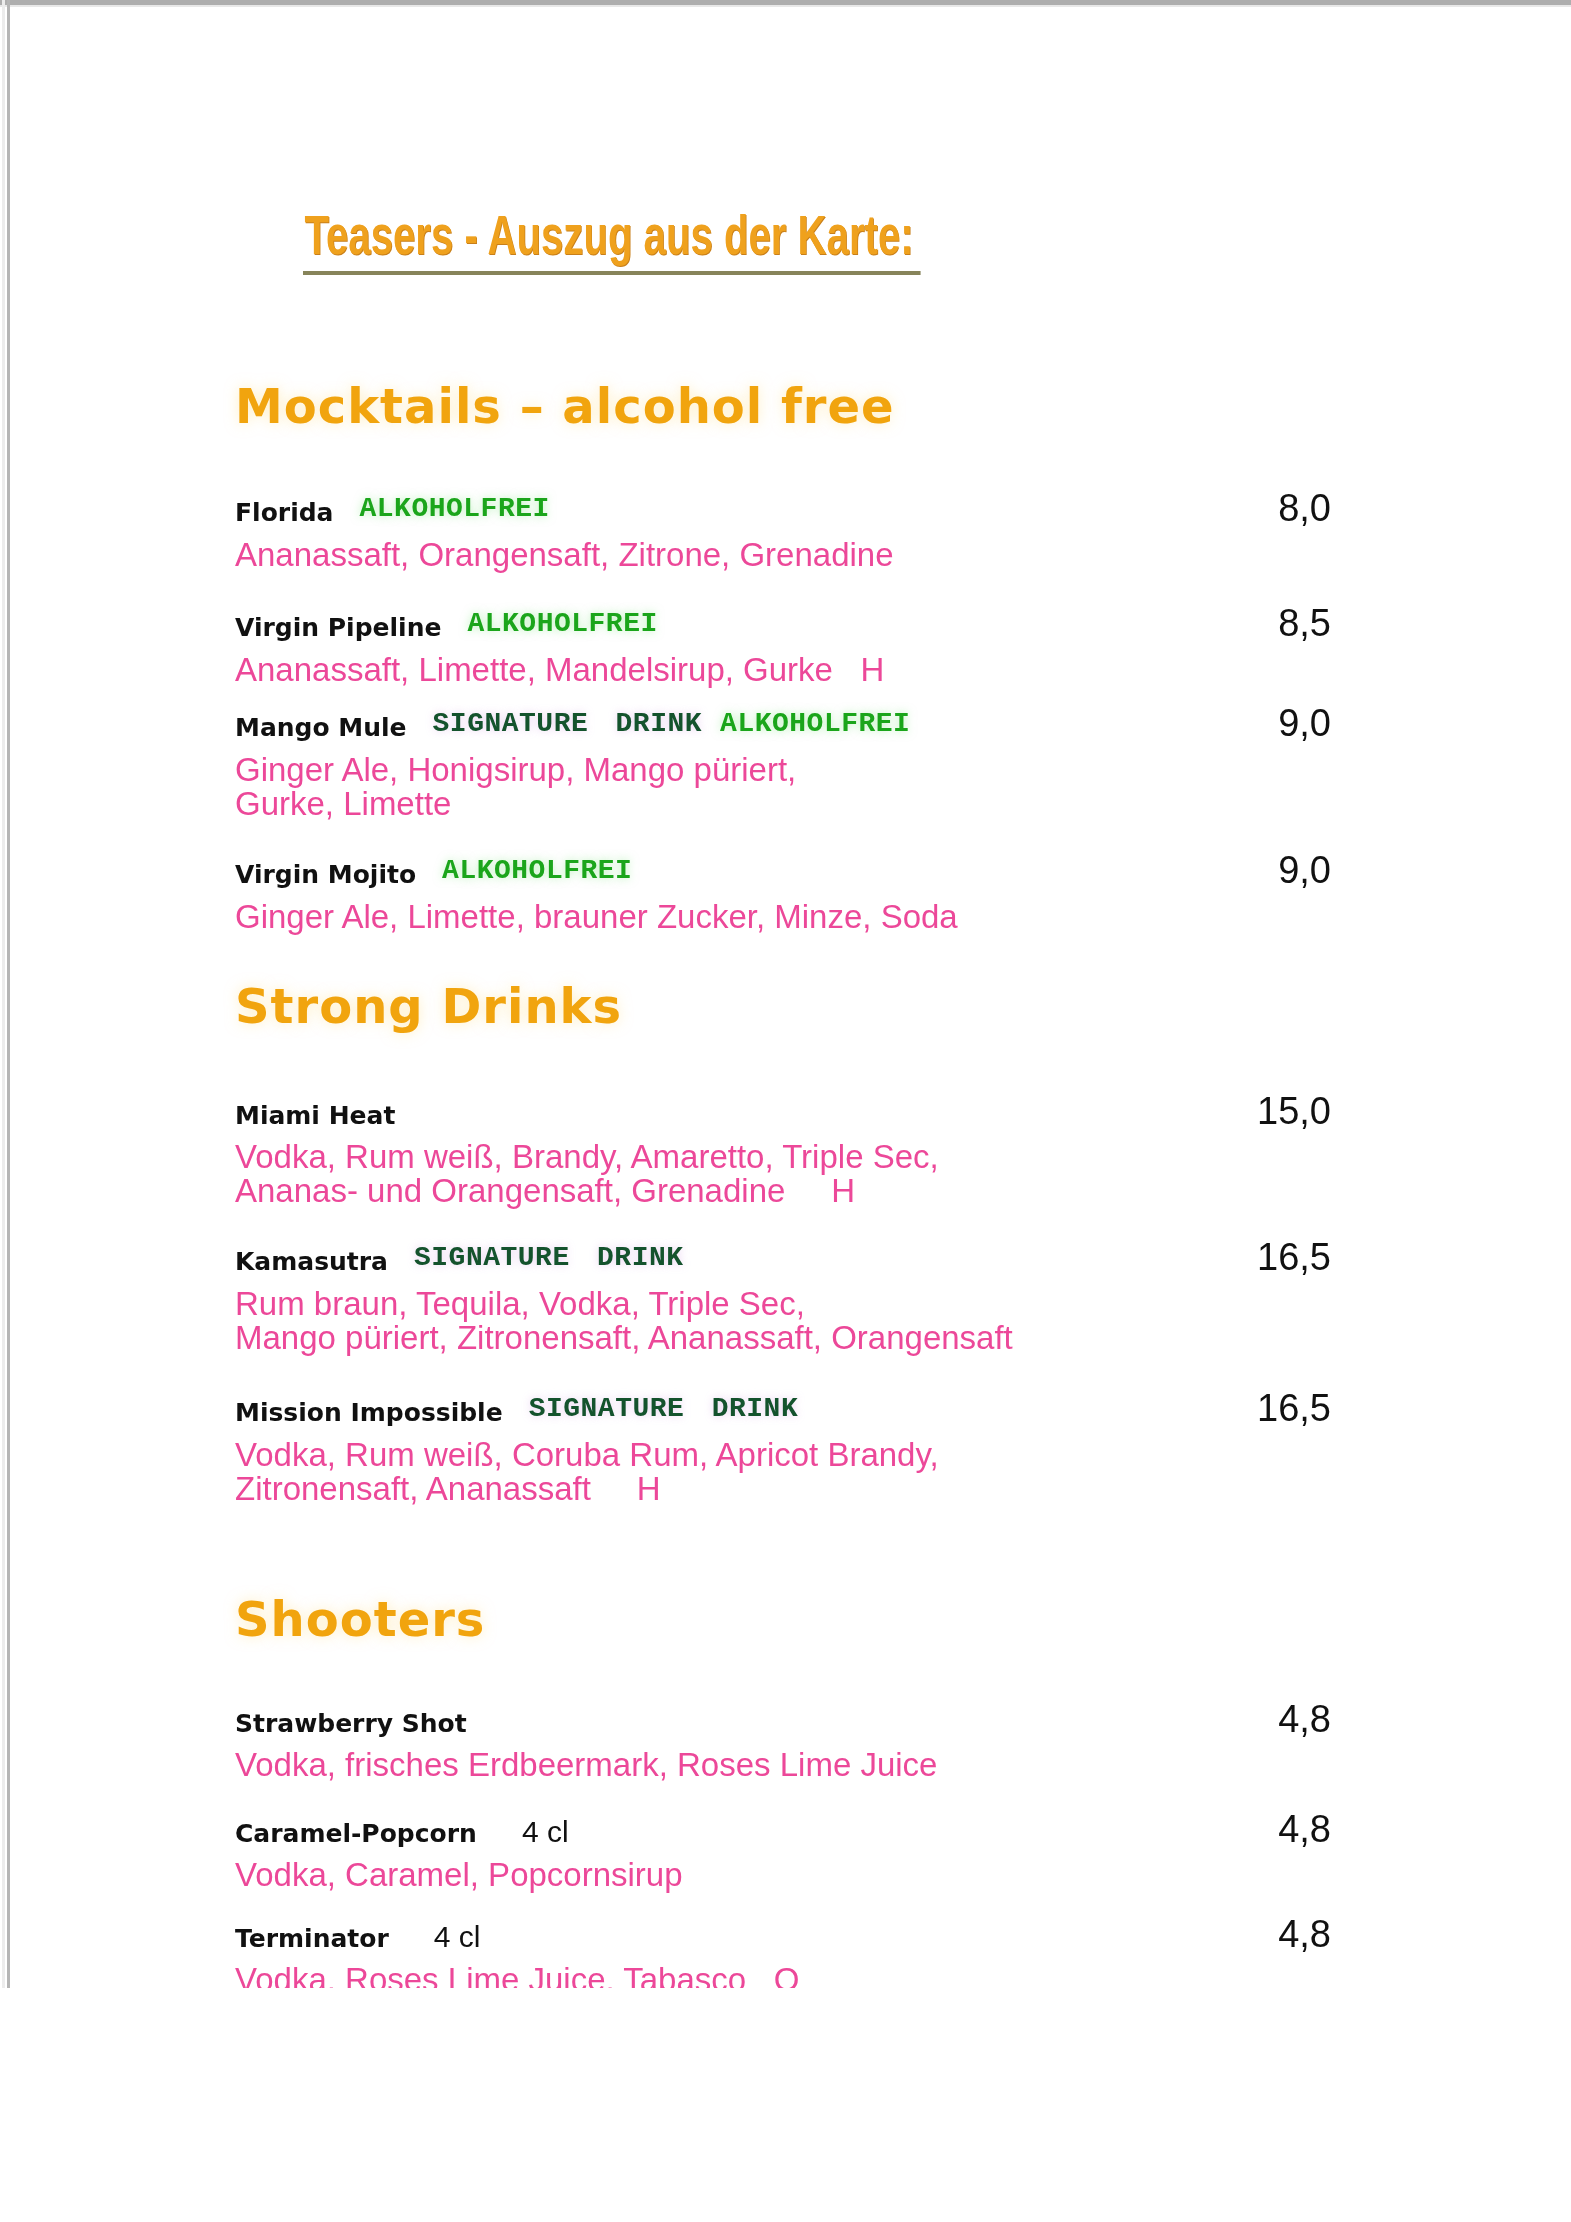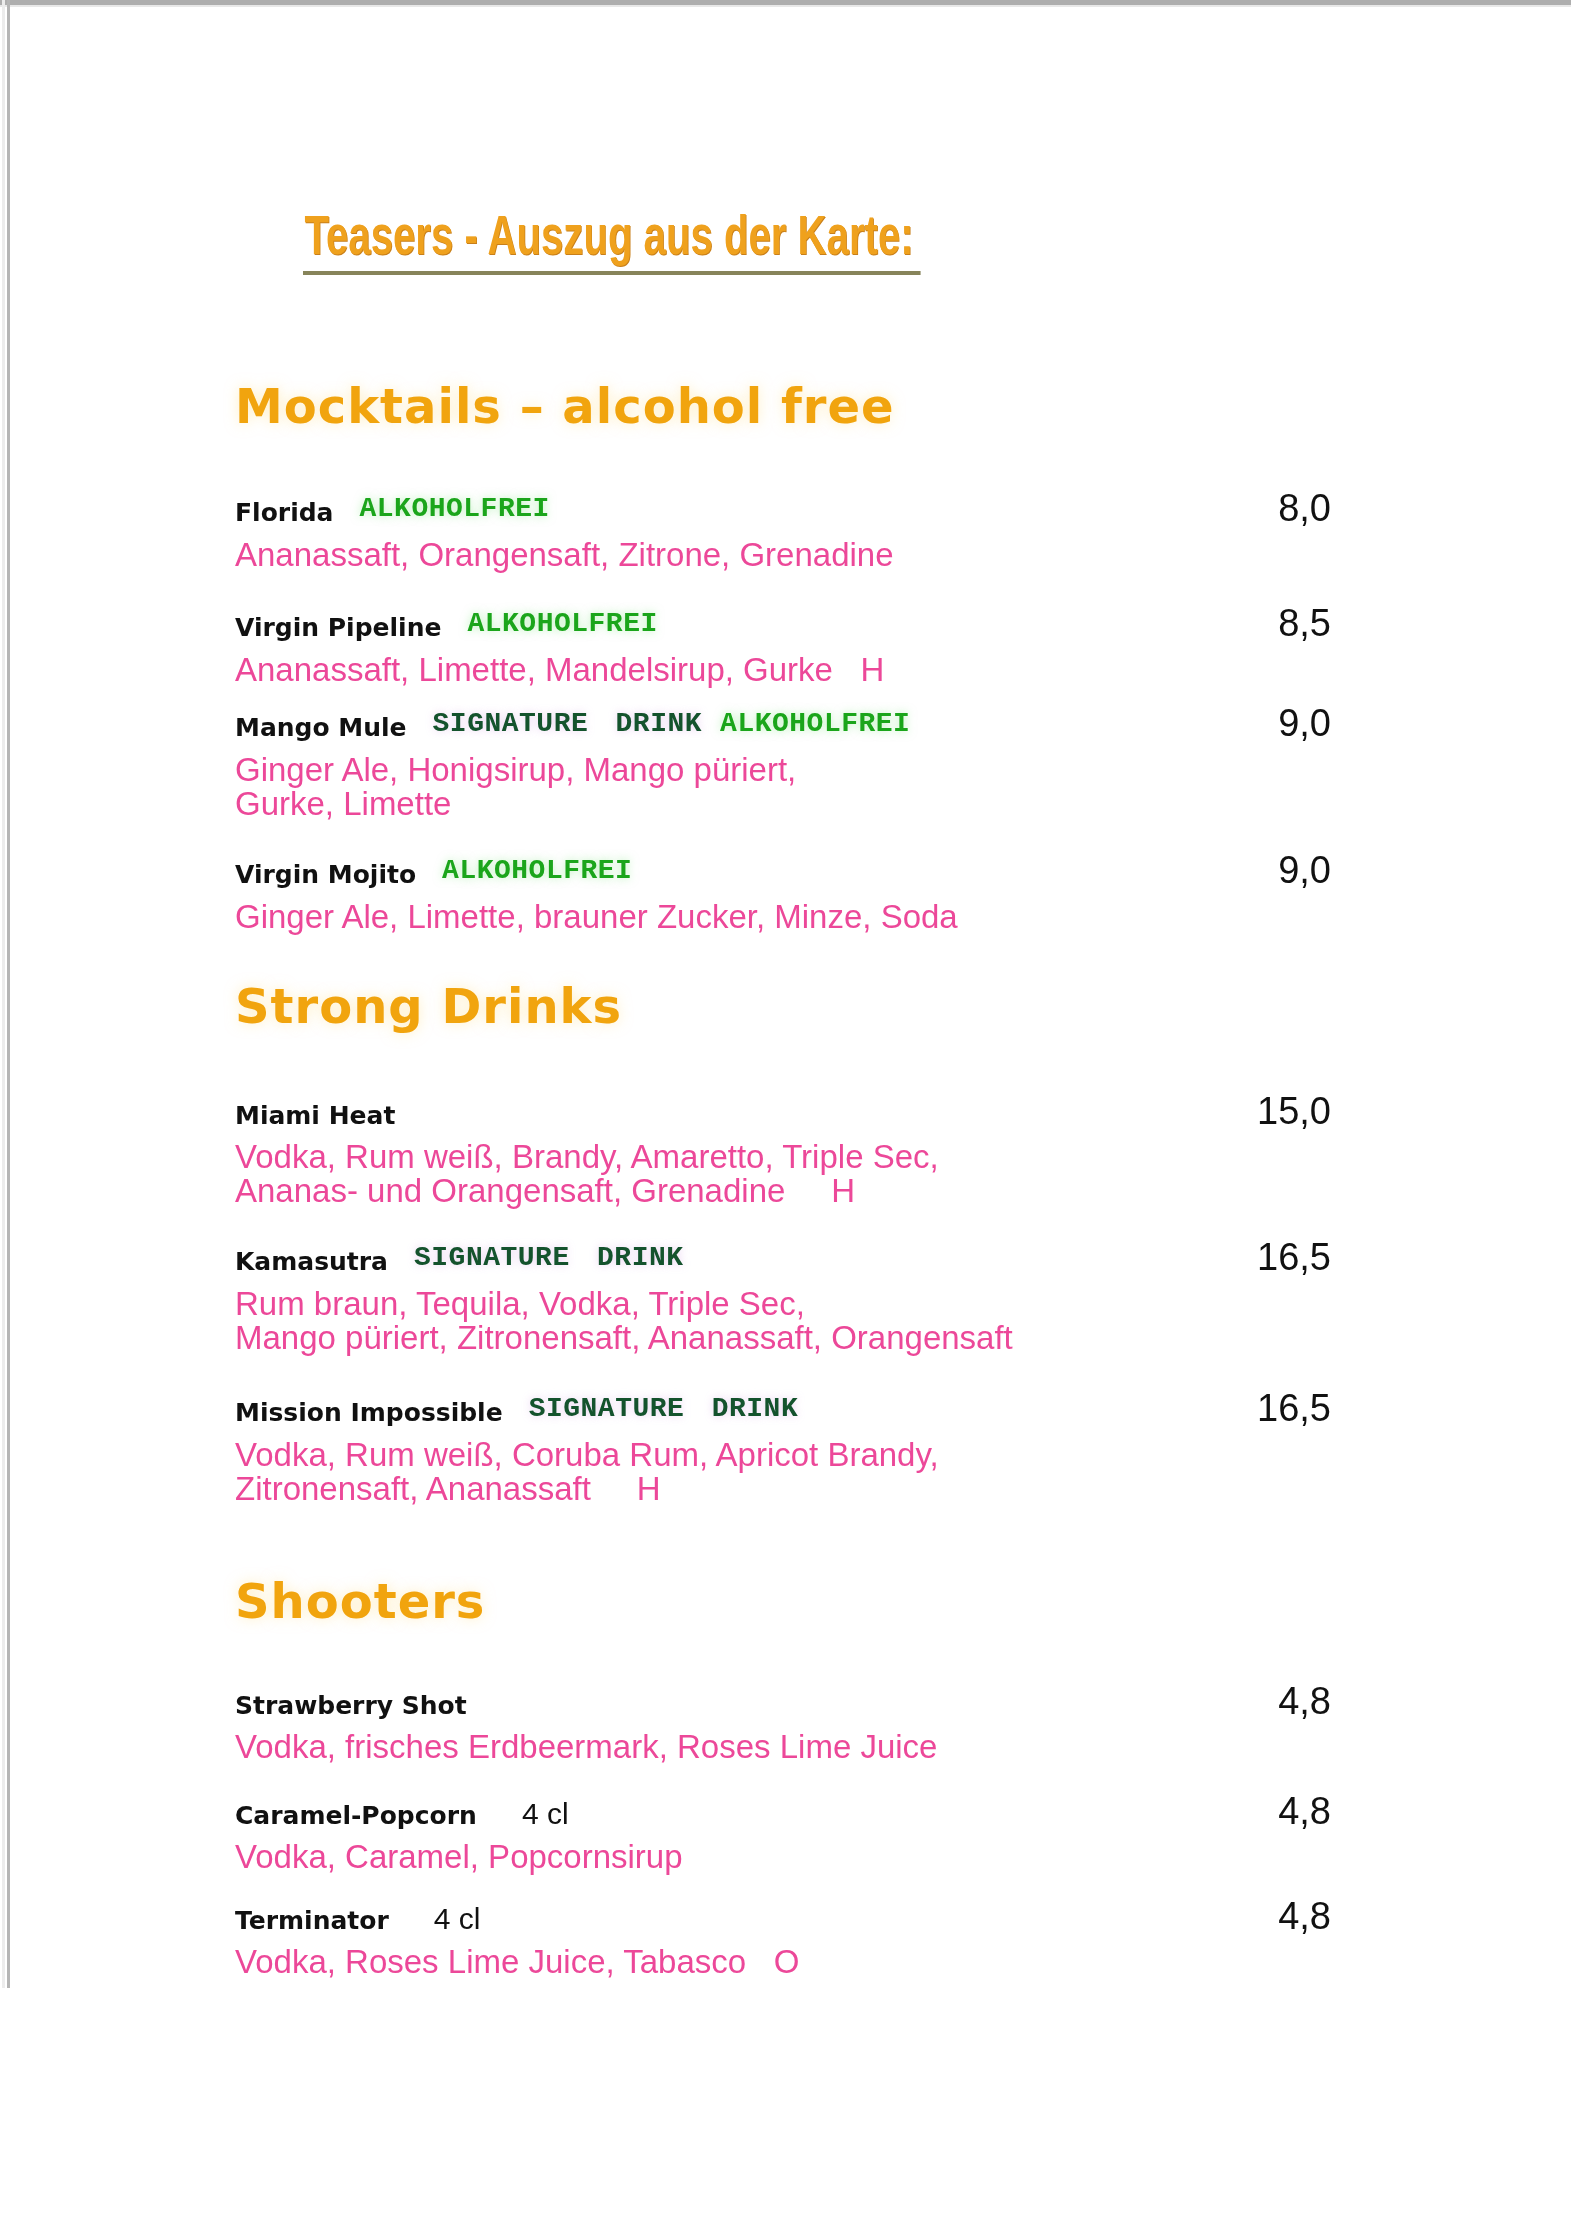--- a/index.html
+++ b/index.html
@@ -175,21 +175,21 @@
       <div class="row">
         <span class="name">Mission Impossible</span>
         <span class="badge purple">SIGNATURE DRINK</span>
         <span class="price">16,5</span>
       </div>
       <div class="desc">Vodka, Rum weiß, Coruba Rum, Apricot Brandy,</div>
       <div class="desc">Zitronensaft, Ananassaft     H</div>
     </div>
 
     
-    <h2 class="heading" style="margin-top:67px">Shooters</h2>
+    <h2 class="heading" style="margin-top:85px">Shooters</h2>
 
     <div class="item" style="margin-top:48px">
       <div class="row">
         <span class="name">Strawberry Shot</span>
         <span class="price">4,8</span>
       </div>
       <div class="desc">Vodka, frisches Erdbeermark, Roses Lime Juice</div>
     </div>
 
     <div class="item" style="margin-top:23px">

